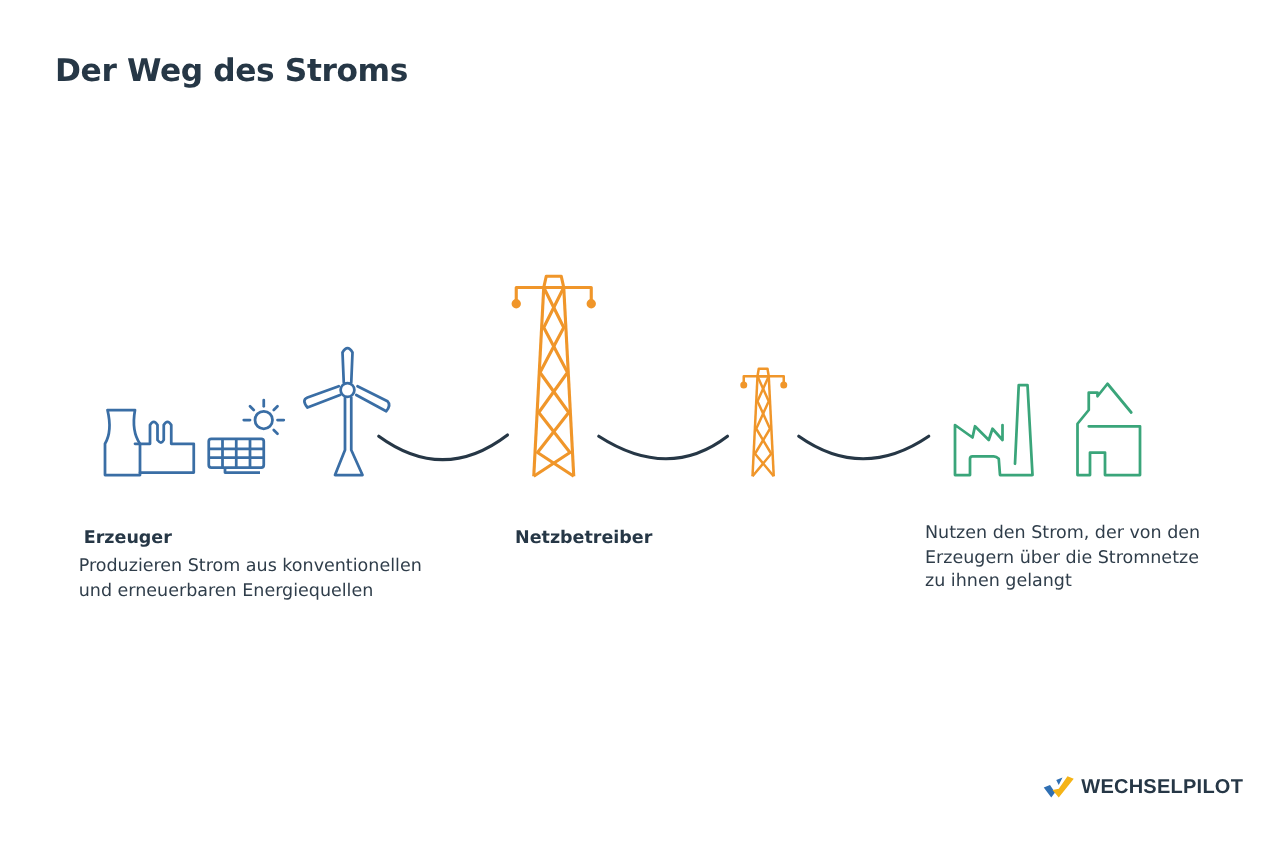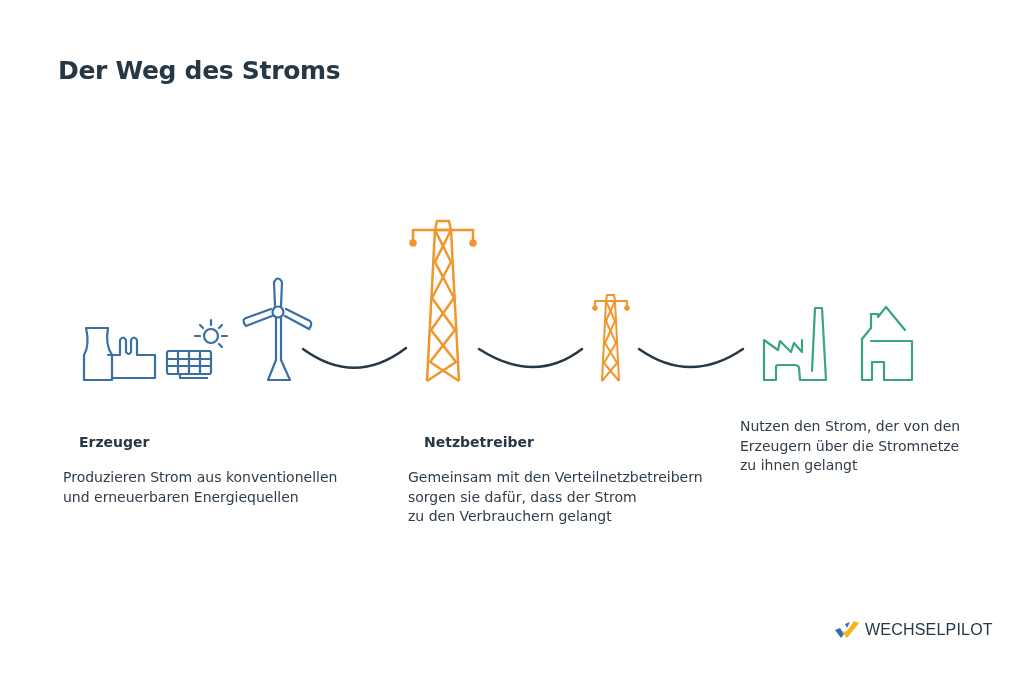--- a/index.html
+++ b/index.html
@@ -1,32 +1,32 @@
 <!DOCTYPE html>
 <html><head>
 <meta charset="utf-8">
 <style>
   html, body { margin: 0; padding: 0; }
   body {
     width: 1024px; height: 683px; background: #ffffff; position: relative; overflow: hidden;
     font-family: "DejaVu Sans", "Liberation Sans", sans-serif; color: #263746;
   }
   .title {
-    position: absolute; left: 42px; top: 40px; margin: 16px;
+    position: absolute; left: 42px; top: 40px; margin: 2px;
     font-size: 25px; font-weight: bold; letter-spacing: -0.3px; color: #263746;
   }
   .illustration { position: absolute; left: 0; top: 0; width: 1024px; height: 683px; }
   .col { position: absolute; top: 417px; font-size: 14px; line-height: 19.5px; color: #2f3d4a; }
-  .col h3 { margin: 16px; font-size: 14px; font-weight: bold; color: #263746; line-height: 19px; }
+  .col h3 { margin: 4px; font-size: 14px; font-weight: bold; color: #263746; line-height: 19px; }
   .col p { margin: 0; white-space: pre-line; }
   .col-1 { left: 63px; }
   .col-2 { left: 408px; }
   .col-3 { left: 740px; }
   .brand { position: absolute; left: 834px; top: 620px; display: flex; align-items: center; gap: 5px; }
-  .brand-name { font-family: "Liberation Sans", sans-serif; font-size: 16px; font-weight: normal; color: #263746; letter-spacing: 0.2px; }
+  .brand-name { font-family: "Liberation Sans", sans-serif; font-size: 16px; font-weight: bold; color: #263746; letter-spacing: 0.2px; }
 </style>
 </head>
 <body>
 
 <h1 class="title">Der Weg des Stroms</h1>
 
 <svg class="illustration" viewBox="0 0 1024 683" xmlns="http://www.w3.org/2000/svg">
 
   <g fill="none" stroke="#3a6ea5" stroke-width="2.2" stroke-linejoin="round" stroke-linecap="round">
     <path d="M86 328 L108 328 Q105 345 112 355 L112 380 L84 380 L84 355 Q90 345 86 328 Z"></path>
@@ -94,23 +94,20 @@
   </g>
 </svg>
 
 <div class="col col-1">
   <h3>Erzeuger</h3>
   <p>Produzieren Strom aus konventionellen
 und erneuerbaren Energiequellen</p>
 </div>
 <div class="col col-2">
   <h3>Netzbetreiber</h3>
-  <p>Gemeinsam mit den Verteilnetzbetreibern
-sorgen sie dafür, dass der Strom
-zu den Verbrauchern gelangt</p>
 </div>
 <div class="col col-3">
   <p>Nutzen den Strom, der von den
 Erzeugern über die Stromnetze
 zu ihnen gelangt</p>
 </div>
 
 <div class="brand">
   <svg width="26" height="20" viewBox="0 0 26 20">
     <path d="M1 10 L6 8 L10 14 L7 18 Z" fill="#2f6fb3"></path>

